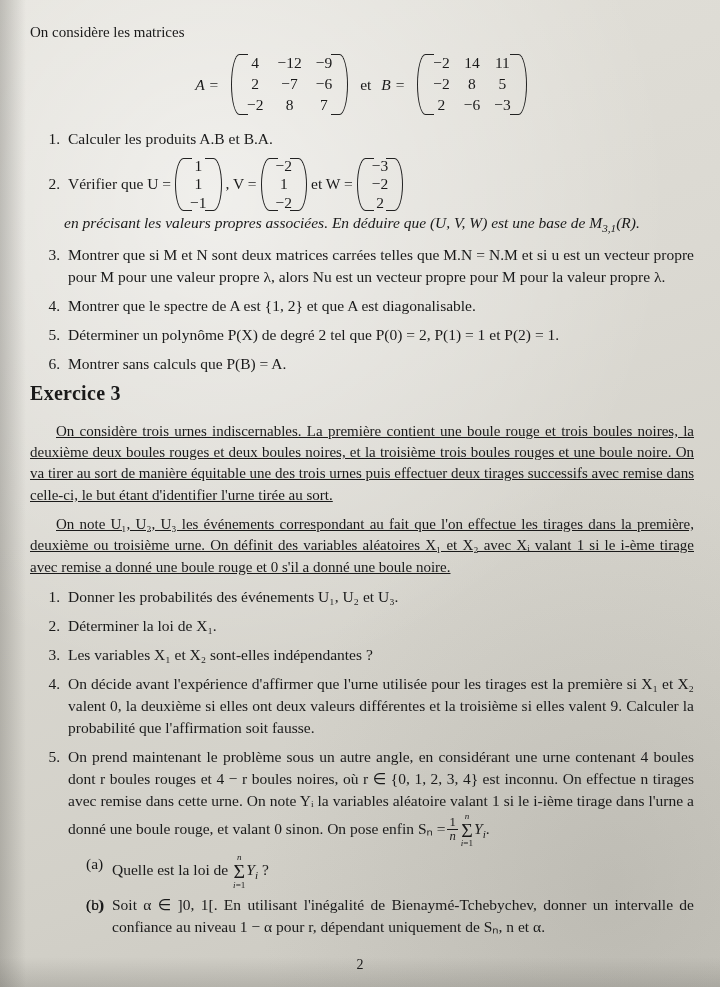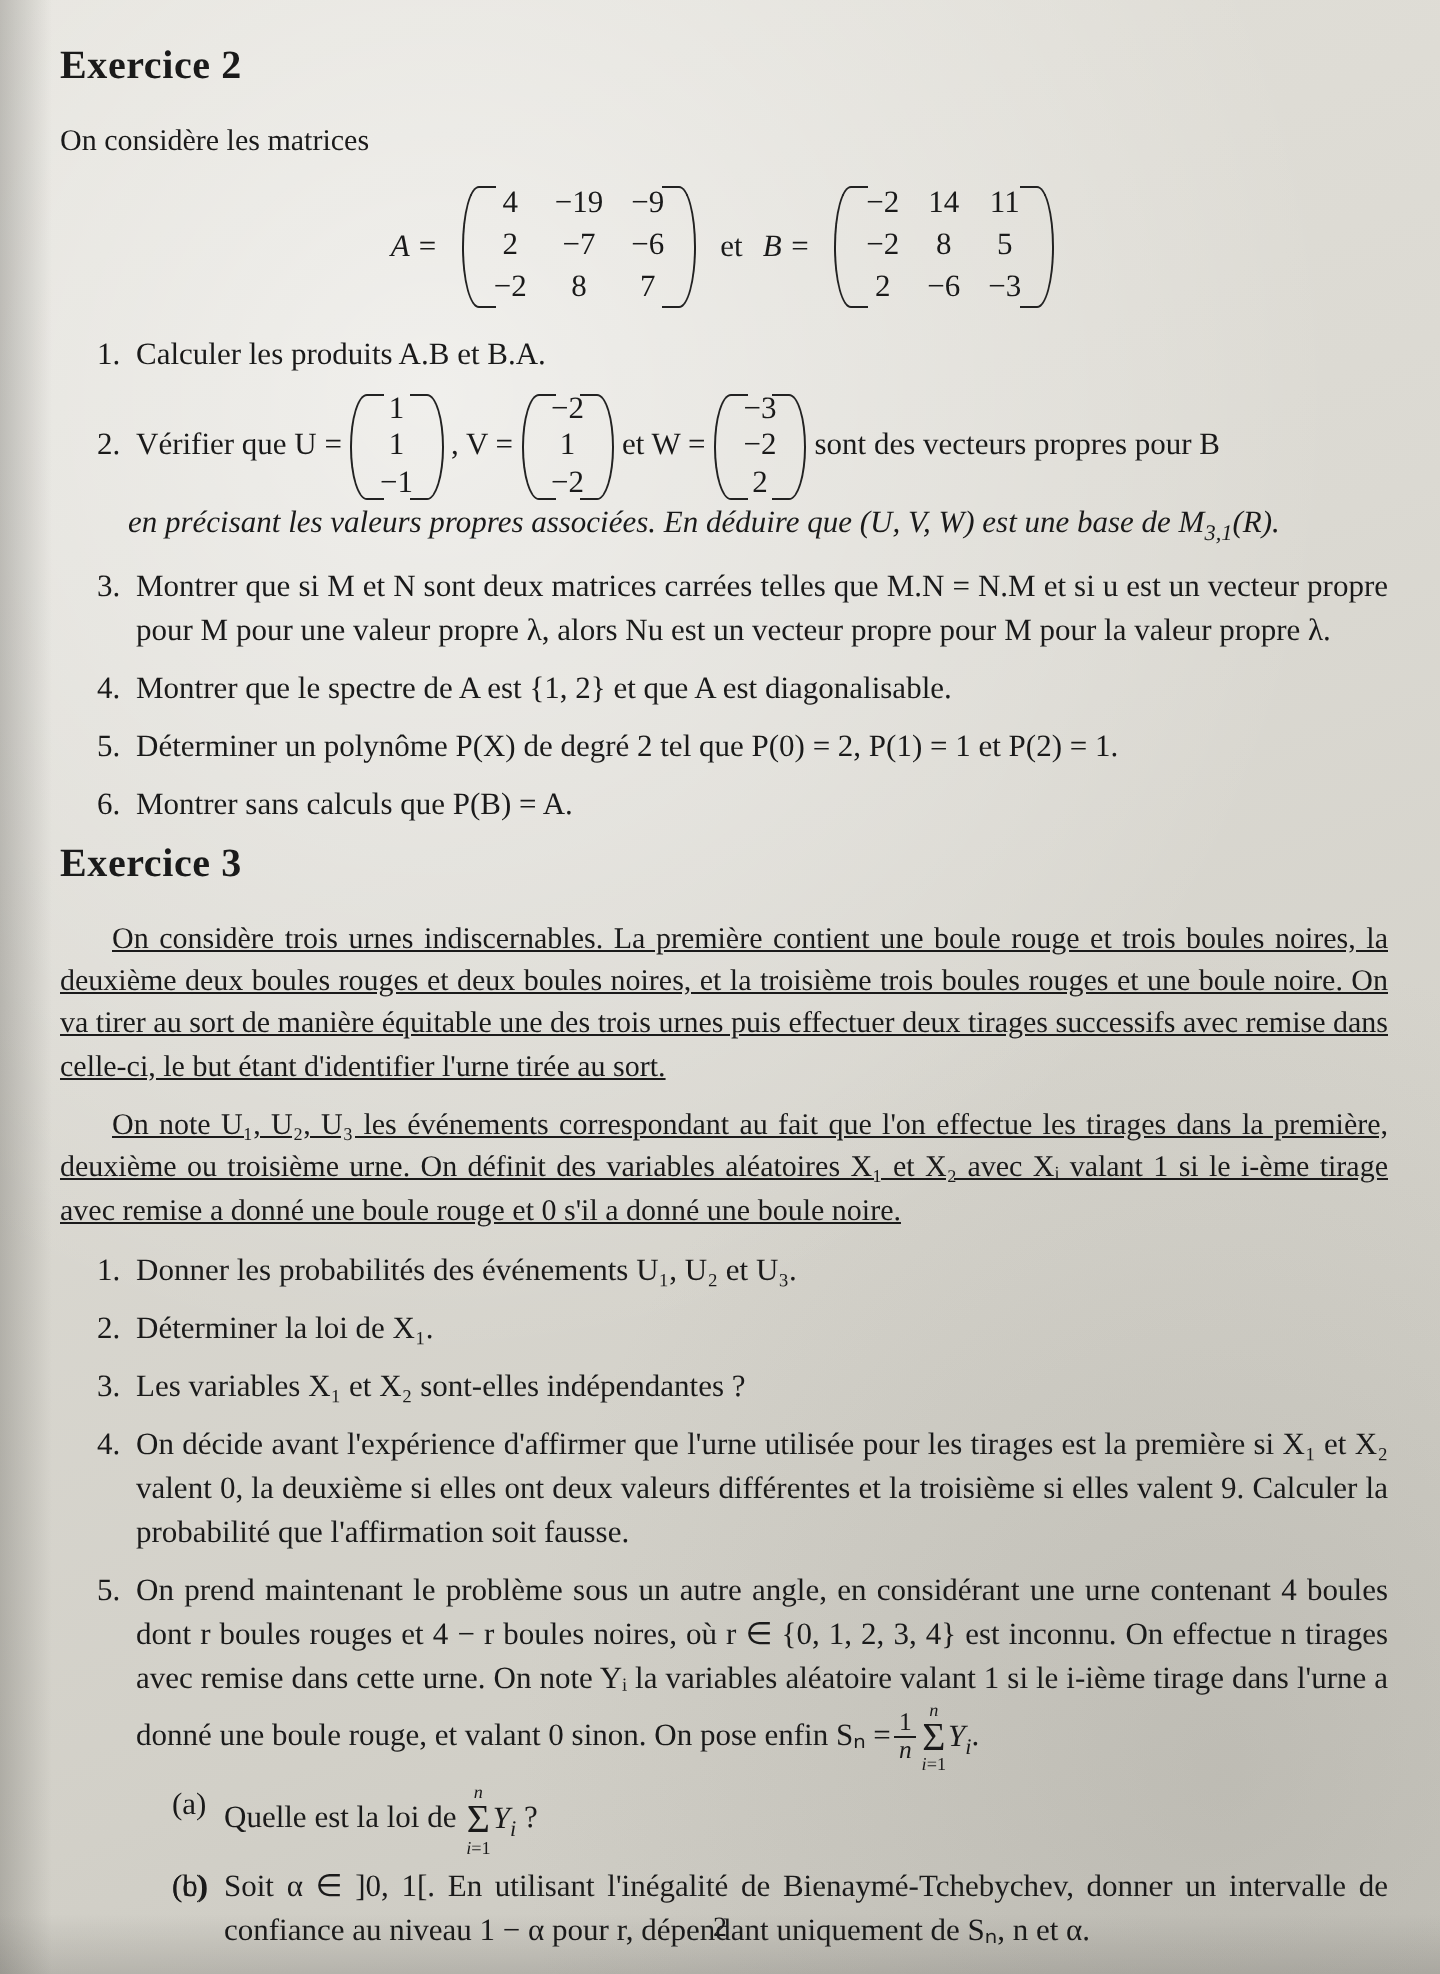--- a/index.html
+++ b/index.html
@@ -181,33 +181,32 @@
 </style>
 </head>
 <body>
 
 <div class="paper"></div>
 <div class="shadow-left"></div>
 <div class="shadow-bottom"></div>
 
 <div class="content">
 
-  <h2 class="ex-title ex2-title">Exercice 2</h2>
 
   <p class="para lead-in">On considère les matrices</p>
 
   <div class="matrix-row">
     <span class="mi">A =</span>
     <span class="mat">
       <span class="paren left"></span>
       <table class="mtx">
         <tbody>
             <tr>
               <td>4</td>
-              <td>−19</td>
+              <td>−12</td>
               <td>−9</td>
             </tr>
         <tr>
               <td>2</td>
               <td>−7</td>
               <td>−6</td>
             </tr>
         <tr>
               <td>−2</td>
               <td>8</td>
@@ -296,21 +295,20 @@
             <tr>
                   <td>−2</td>
                 </tr>
             <tr>
                   <td>2</td>
                 </tr>
           </tbody>
             </table>
           <span class="paren right"></span>
         </span>
-        <span>sont des vecteurs propres pour B</span>
       </span>
       <span style="display:block; margin-left:-4px;font-style:italic;">
         <span>en précisant les valeurs propres associées. En déduire que (U, V, W) est une base de M</span><sub>3,1</sub><span>(R).</span>
       </span>
     </li>
 
     <li>Montrer que si M et N sont deux matrices carrées telles que M.N = N.M et si u est un vecteur propre pour M pour une valeur propre λ, alors Nu est un vecteur propre pour M pour la valeur propre λ.</li>
     <li>Montrer que le spectre de A est {1, 2} et que A est diagonalisable.</li>
     <li>Déterminer un polynôme P(X) de degré 2 tel que P(0) = 2, P(1) = 1 et P(2) = 1.</li>
     <li>Montrer sans calculs que P(B) = A.</li>

